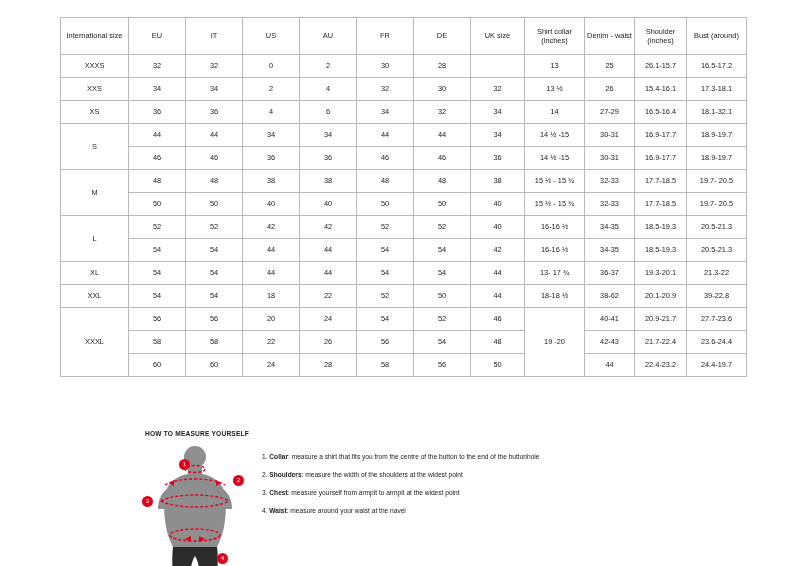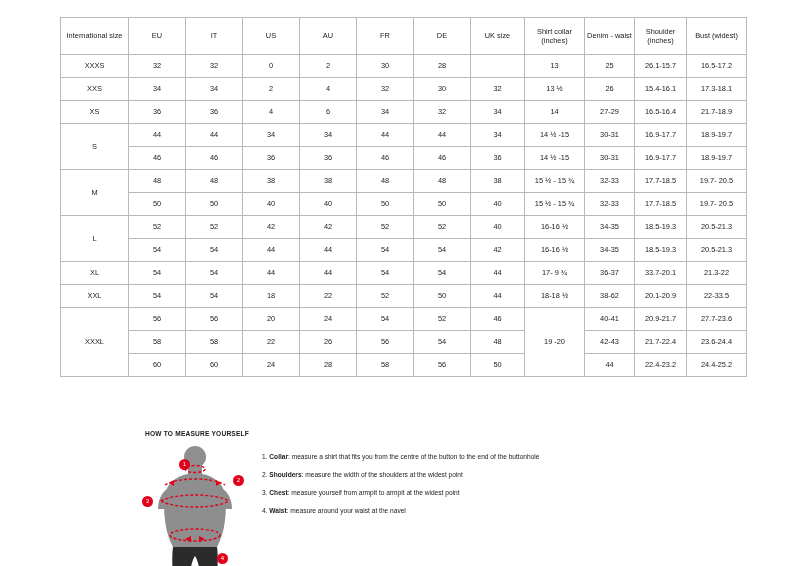--- a/index.html
+++ b/index.html
@@ -156,21 +156,21 @@
           <th>EU</th>
           <th>IT</th>
           <th>US</th>
           <th>AU</th>
           <th>FR</th>
           <th>DE</th>
           <th>UK size</th>
           <th>Shirt collar (inches)</th>
           <th>Denim - waist</th>
           <th>Shoulder (inches)</th>
-          <th>Bust (widest)</th>
+          <th>Bust (around)</th>
         </tr>
       </thead>
       <tbody>
 
         <tr>
           <td>XXXS</td>
           <td>32</td>
           <td>32</td>
           <td>0</td>
           <td>2</td>
@@ -203,21 +203,21 @@
           <td>36</td>
           <td>36</td>
           <td>4</td>
           <td>6</td>
           <td>34</td>
           <td>32</td>
           <td>34</td>
           <td>14</td>
           <td>27-29</td>
           <td>16.5-16.4</td>
-          <td>21.7-18.9</td>
+          <td>18.1-32.1</td>
         </tr>
 
         <tr>
           <td rowspan="2">S</td>
           <td>44</td>
           <td>44</td>
           <td>34</td>
           <td>34</td>
           <td>44</td>
           <td>44</td>
@@ -299,39 +299,39 @@
 
         <tr>
           <td>XL</td>
           <td>54</td>
           <td>54</td>
           <td>44</td>
           <td>44</td>
           <td>54</td>
           <td>54</td>
           <td>44</td>
-          <td>17- 9 ¾</td>
+          <td>13- 17 ¾</td>
           <td>36-37</td>
-          <td>33.7-20.1</td>
+          <td>19.3-20.1</td>
           <td>21.3-22</td>
         </tr>
 
         <tr>
           <td>XXL</td>
           <td>54</td>
           <td>54</td>
           <td>18</td>
           <td>22</td>
           <td>52</td>
           <td>50</td>
           <td>44</td>
           <td>18-18 ½</td>
           <td>38-62</td>
           <td>20.1-20.9</td>
-          <td>22-33.5</td>
+          <td>39-22.8</td>
         </tr>
 
         <tr>
           <td rowspan="3">XXXL</td>
           <td>56</td>
           <td>56</td>
           <td>20</td>
           <td>24</td>
           <td>54</td>
           <td>52</td>
@@ -356,21 +356,21 @@
         <tr>
           <td>60</td>
           <td>60</td>
           <td>24</td>
           <td>28</td>
           <td>58</td>
           <td>56</td>
           <td>50</td>
           <td>44</td>
           <td>22.4-23.2</td>
-          <td>24.4-25.2</td>
+          <td>24.4-19.7</td>
         </tr>
 
       </tbody>
     </table>
   </div>
 
   <div class="measure">
     <div class="measure-title">HOW TO MEASURE YOURSELF</div>
 
     <div class="measure-body">

